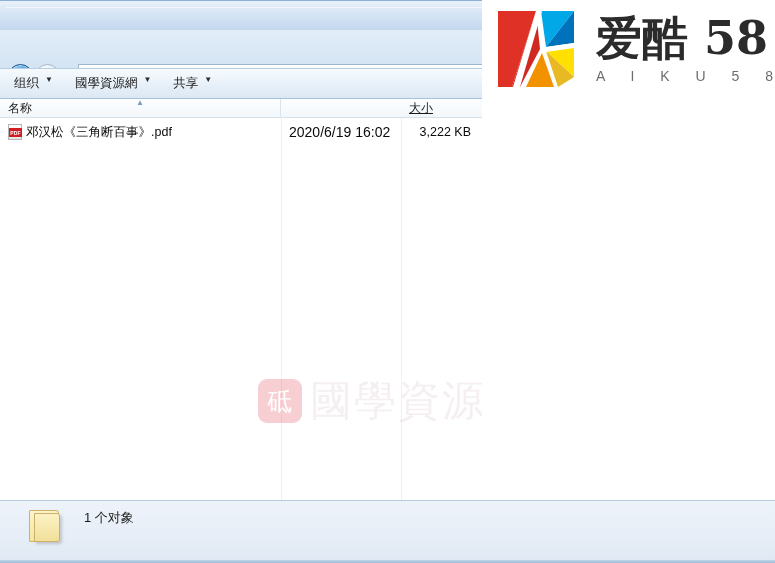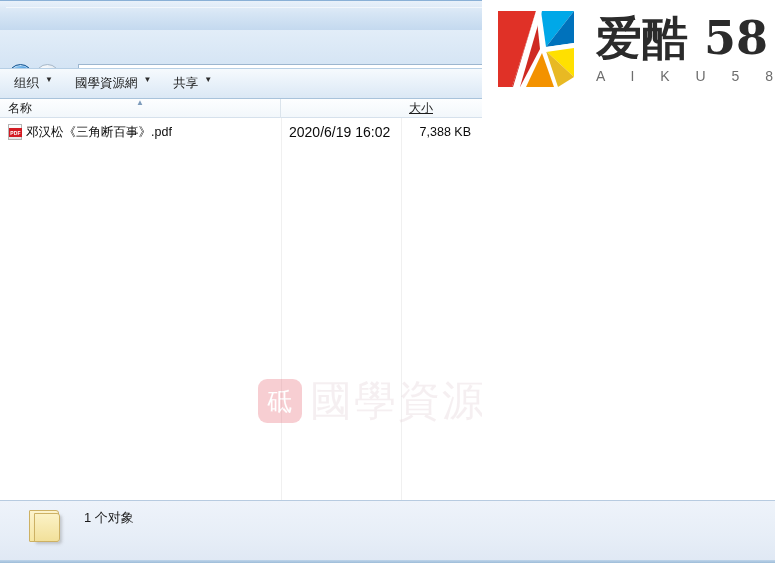--- a/index.html
+++ b/index.html
@@ -348,21 +348,21 @@
 
     <div class="filerow">
       <div class="fr-name">
         <span class="pdf-icon">
           <span class="page"></span>
           <span class="band">PDF</span>
         </span>
         <span class="fr-text">邓汉松《三角断百事》.pdf</span>
       </div>
       <div class="fr-date">2020/6/19 16:02</div>
-      <div class="fr-size">7,388 KB</div>
+      <div class="fr-size">3,222 KB</div>
     </div>
 
     <div class="watermark">
       <span class="wm-badge">砥</span>
       <span class="wm-text">國學資源網</span>
     </div>
   </div>
 
 </div>
 

